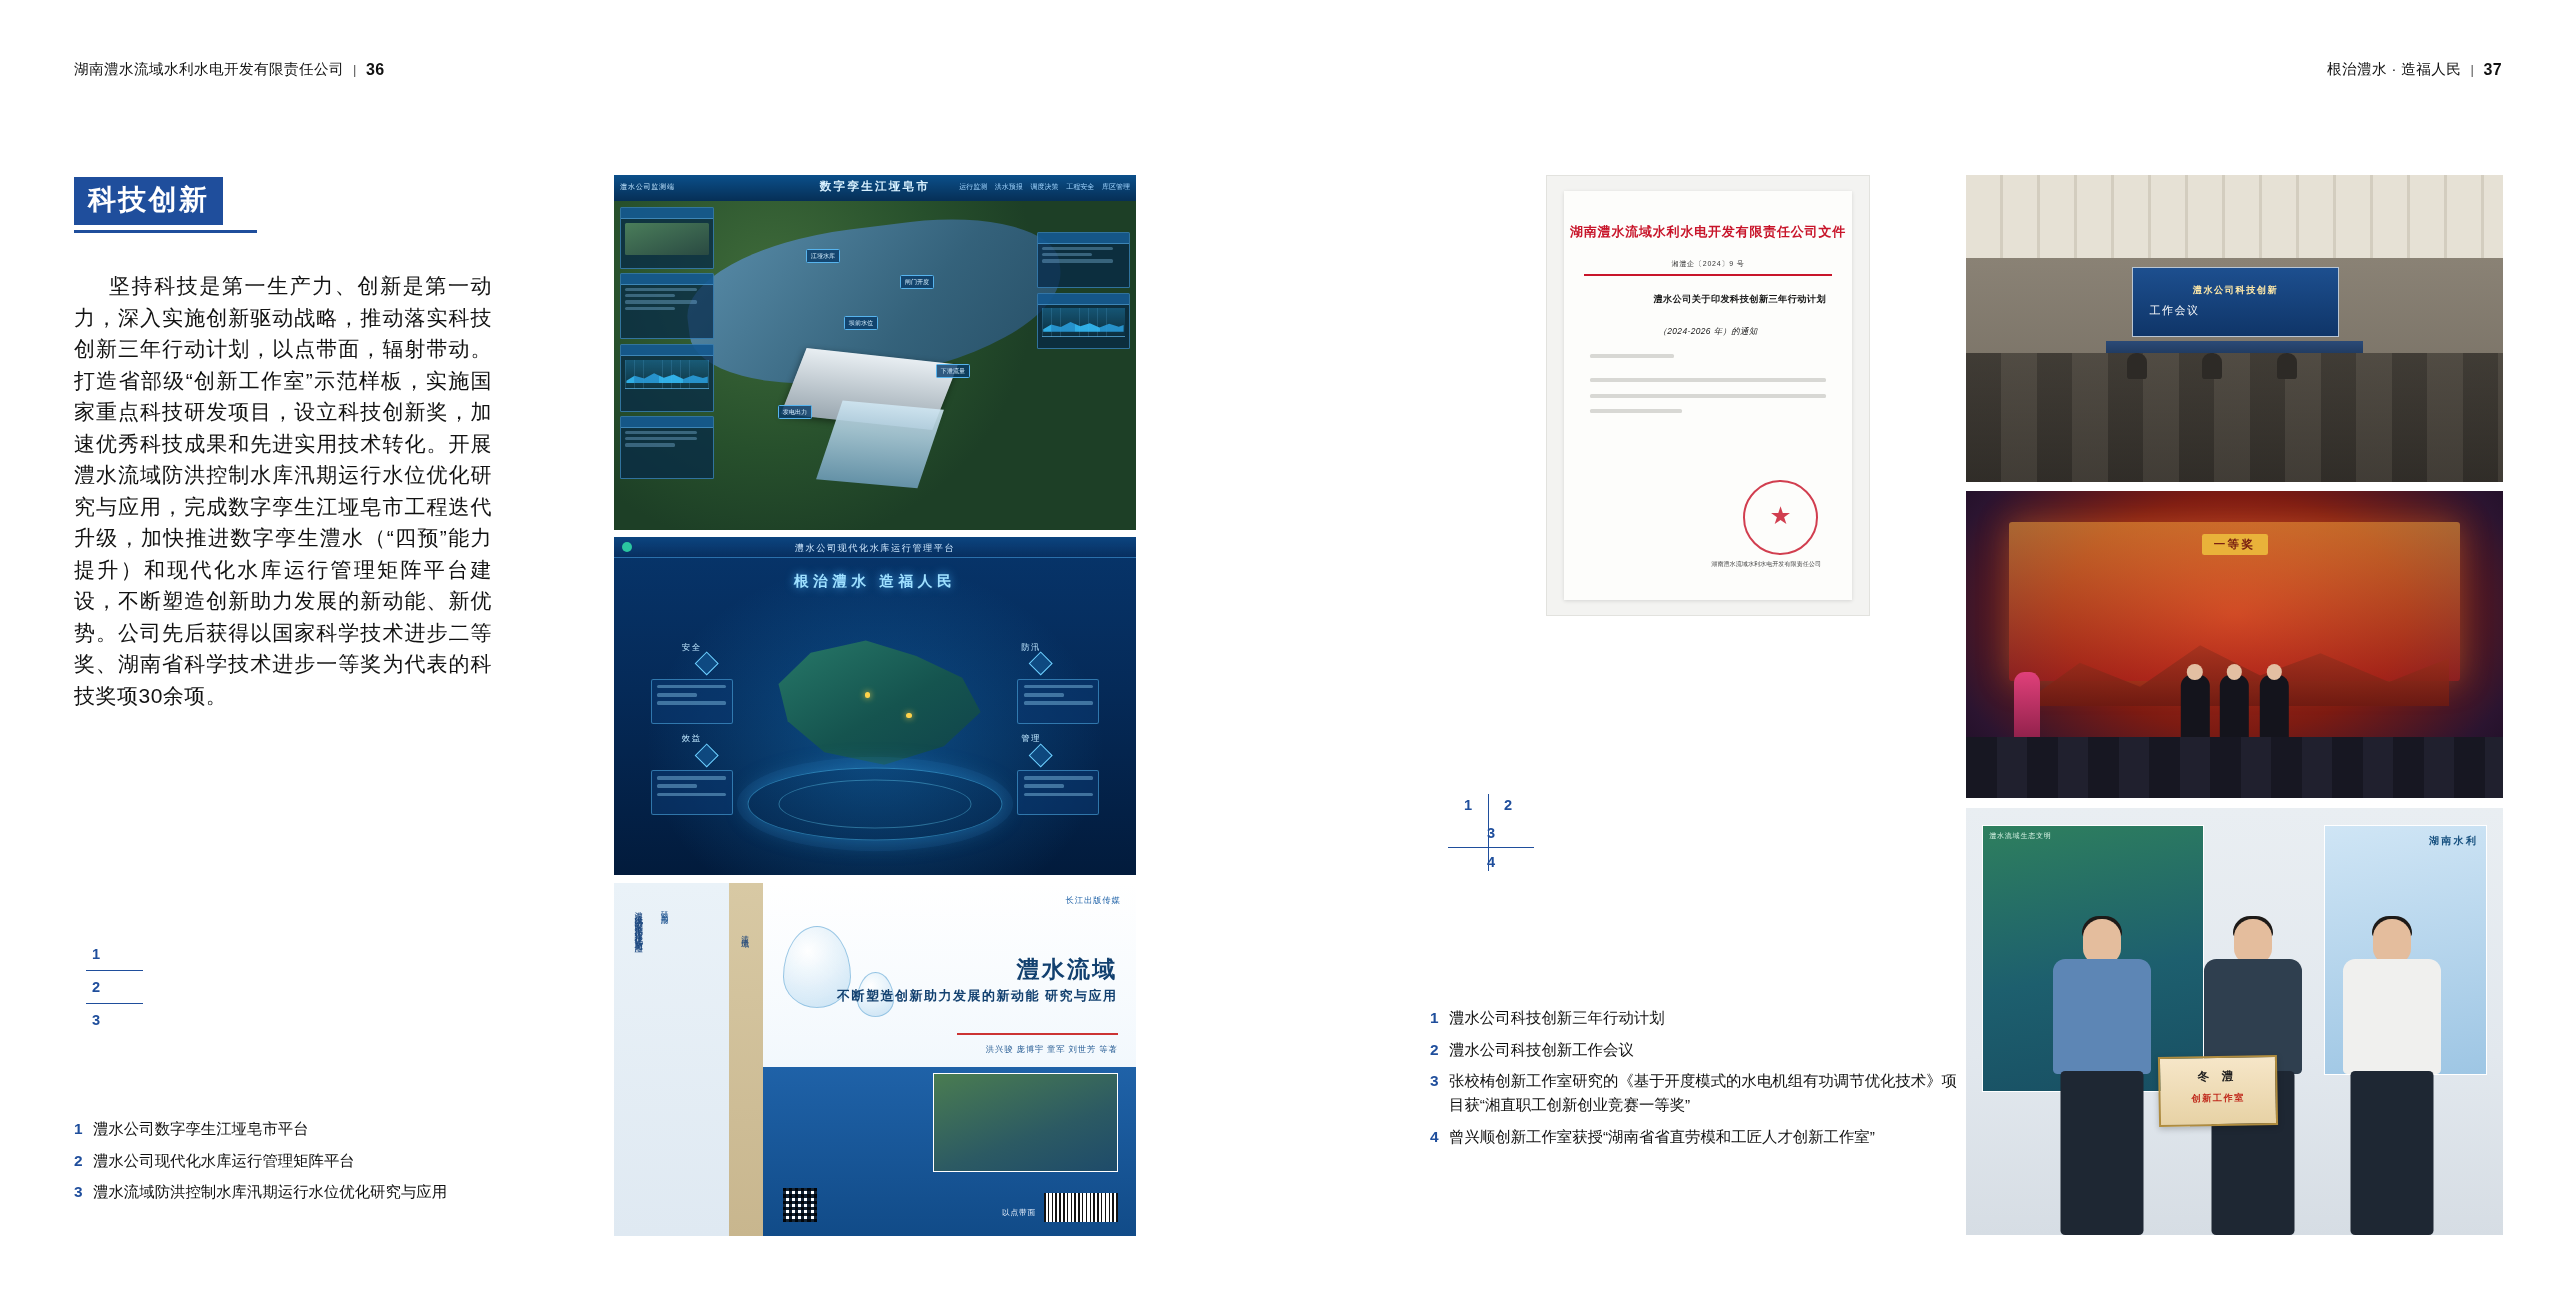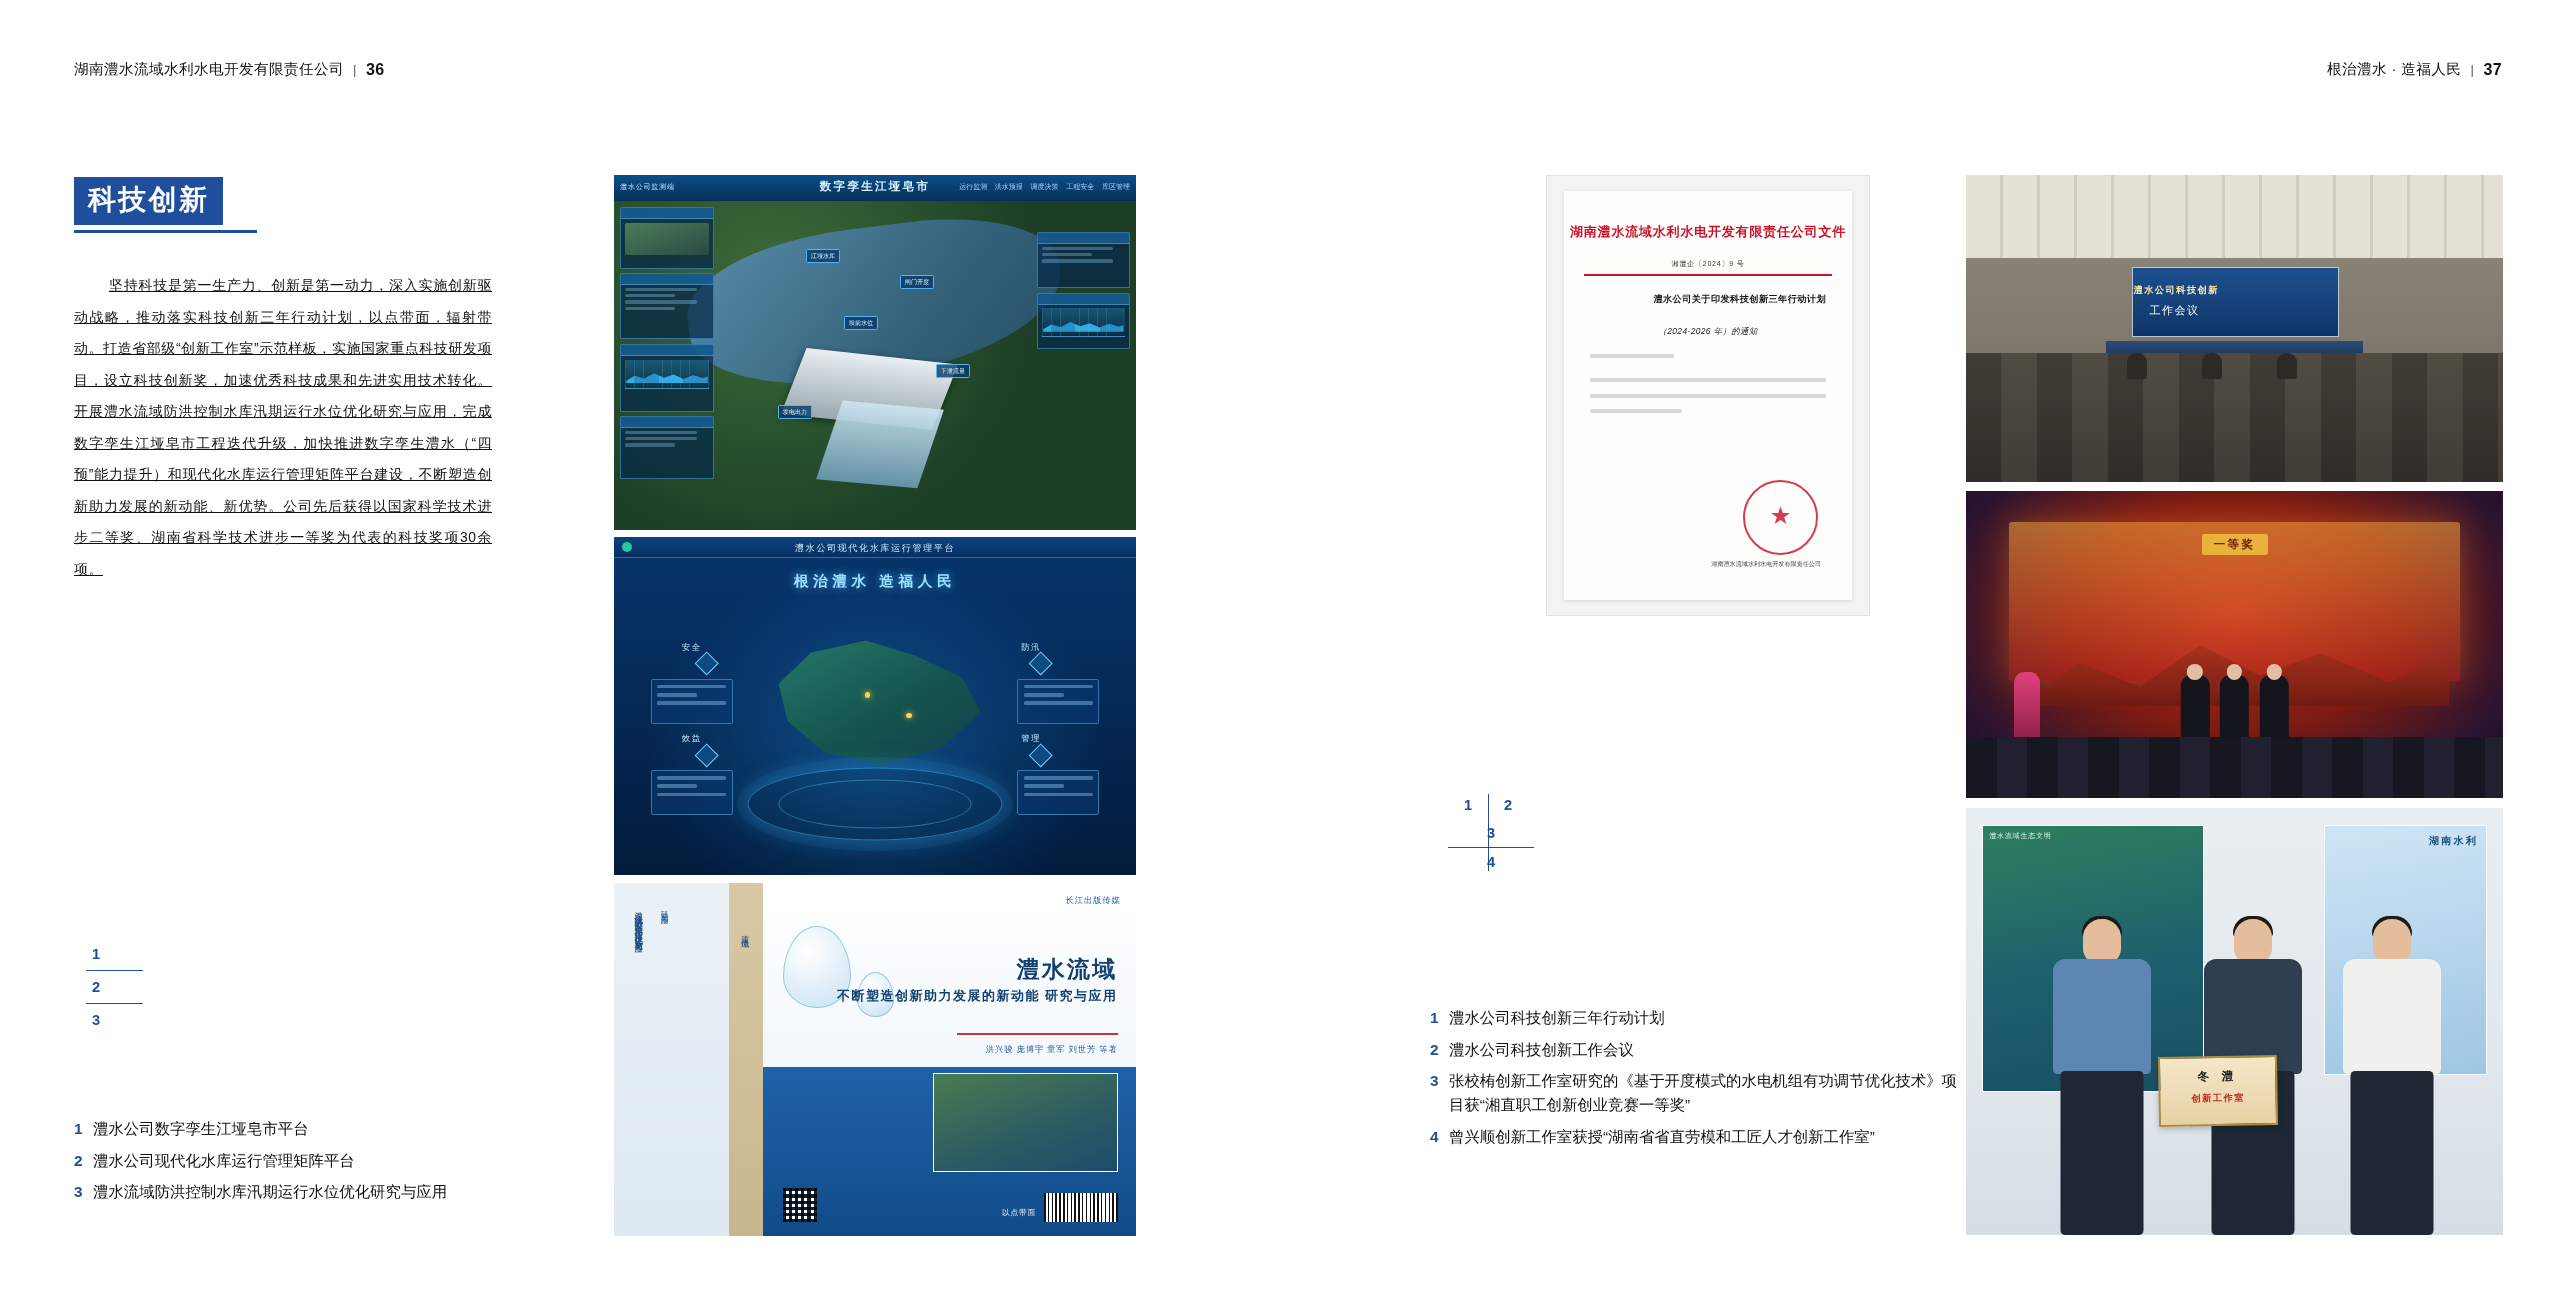--- a/index.html
+++ b/index.html
@@ -74,27 +74,26 @@
     background: #1f4e9c;
     margin-top: 4.6px;
   }
 
   
   .body-copy {
     position: absolute;
     left: 74px;
     top: 270px;
     width: 418px;
-    font-size: 14px;
+    font-size: 21px;
     line-height: 31.5px;
     text-align: justify;
     text-indent: 35px;
     color: #121212;
     letter-spacing: 0.5px;
-    text-decoration: underline;
   }
 
   
   .numkey {
     position: absolute;
     font-size: 14.6px;
     color: #1f4e9c;
   }
   .numkey .row {
     display: flex;
@@ -461,21 +460,21 @@
   .f5 .ceiling {
     position: absolute; left: 0; right: 0; top: 0; height: 27%;
     background: repeating-linear-gradient(90deg, #e6e1d5 0 34px, #d3cdbf 34px 37px);
   }
   .f5 .screen {
     position: absolute; left: 31%; top: 30%; width: 38%; height: 22%;
     background: linear-gradient(180deg,#1d4f8f,#0f3568);
     border: 1.5px solid #b9c6d4;
   }
   .f5 .screen .l1 {
-    position: absolute; left: 0; right: 0; top: 24%; text-align: left;
+    position: absolute; left: 0; right: 0; top: 24%; text-align: center;
     color: #ffe9a8; font-size: 9.2px; letter-spacing: 1.5px; font-weight: bold;
   }
   .f5 .screen .l2 {
     position: absolute; left: 16px; right: 0; top: 52%; text-align: left;
     color: #fff; font-size: 11px; letter-spacing: 1.5px;
   }
   .f5 .table {
     position: absolute; left: 26%; top: 54%; width: 48%; height: 6%;
     background: linear-gradient(180deg,#2b4a77,#1c3558);
   }

